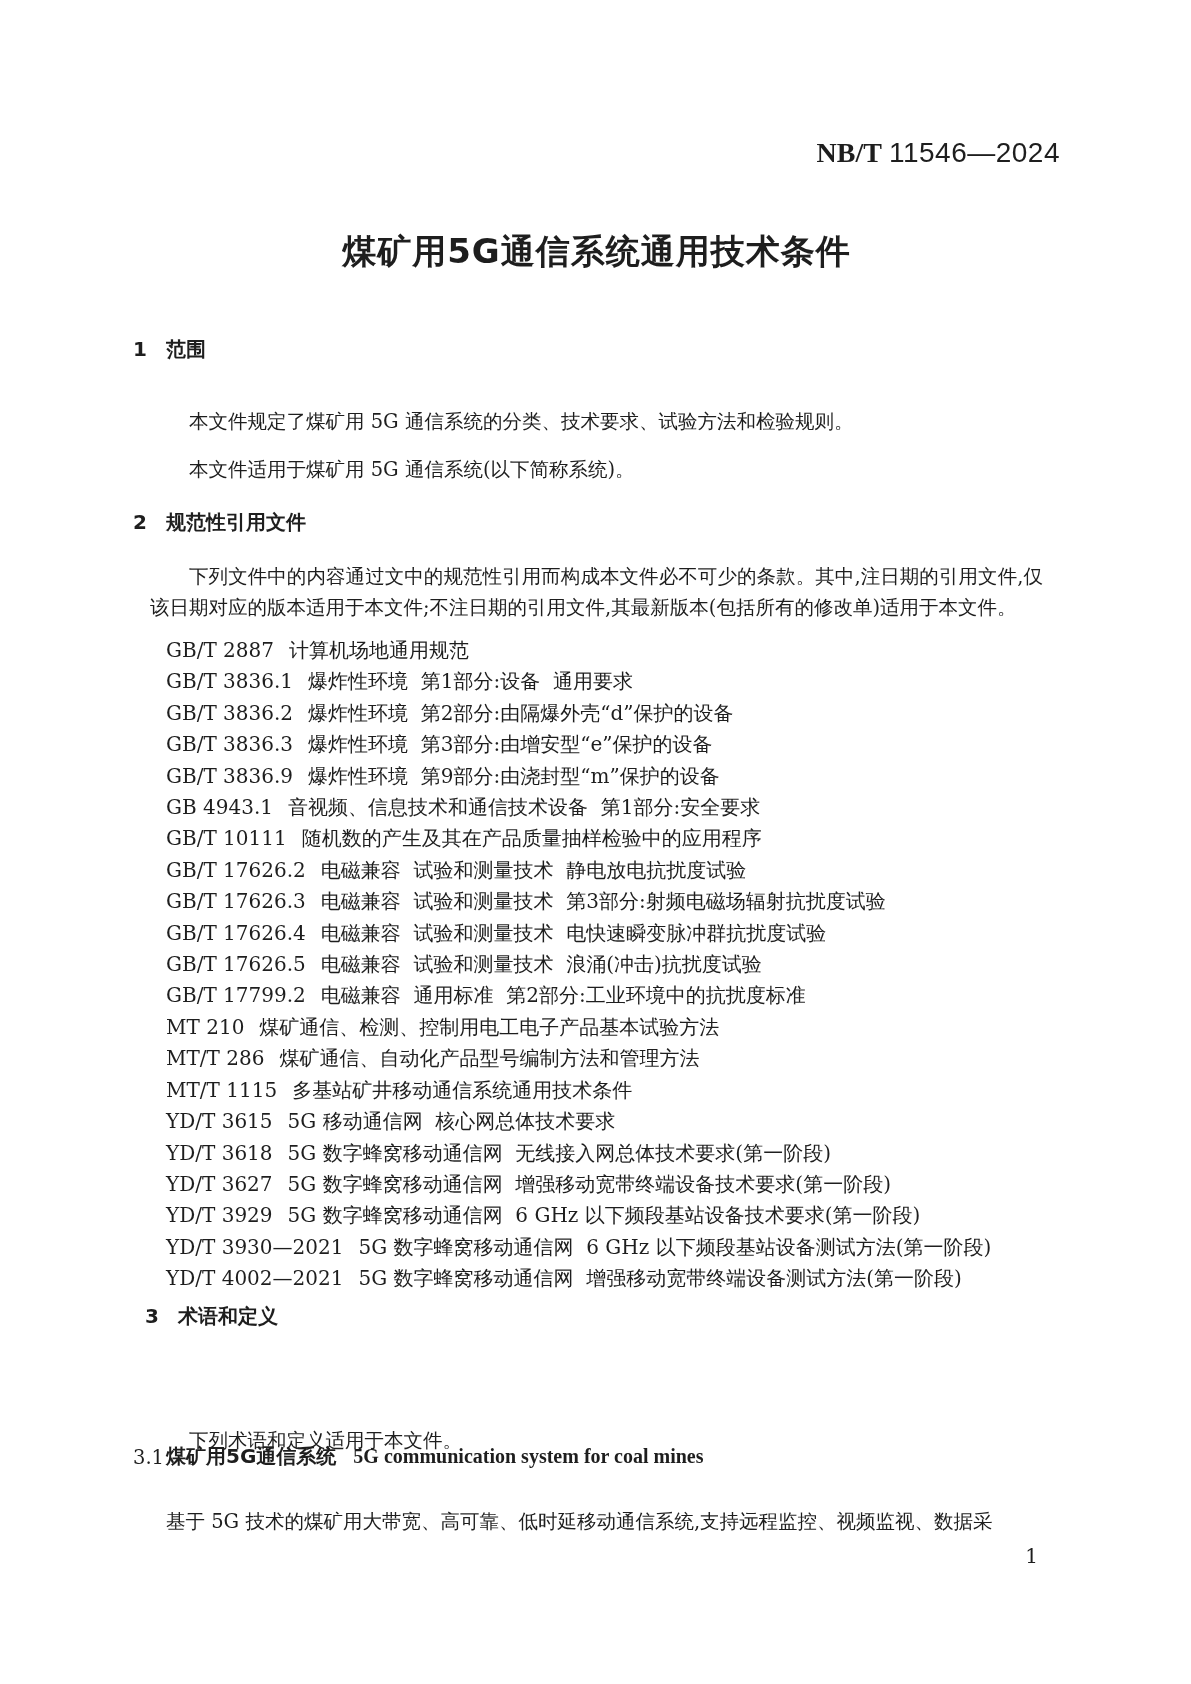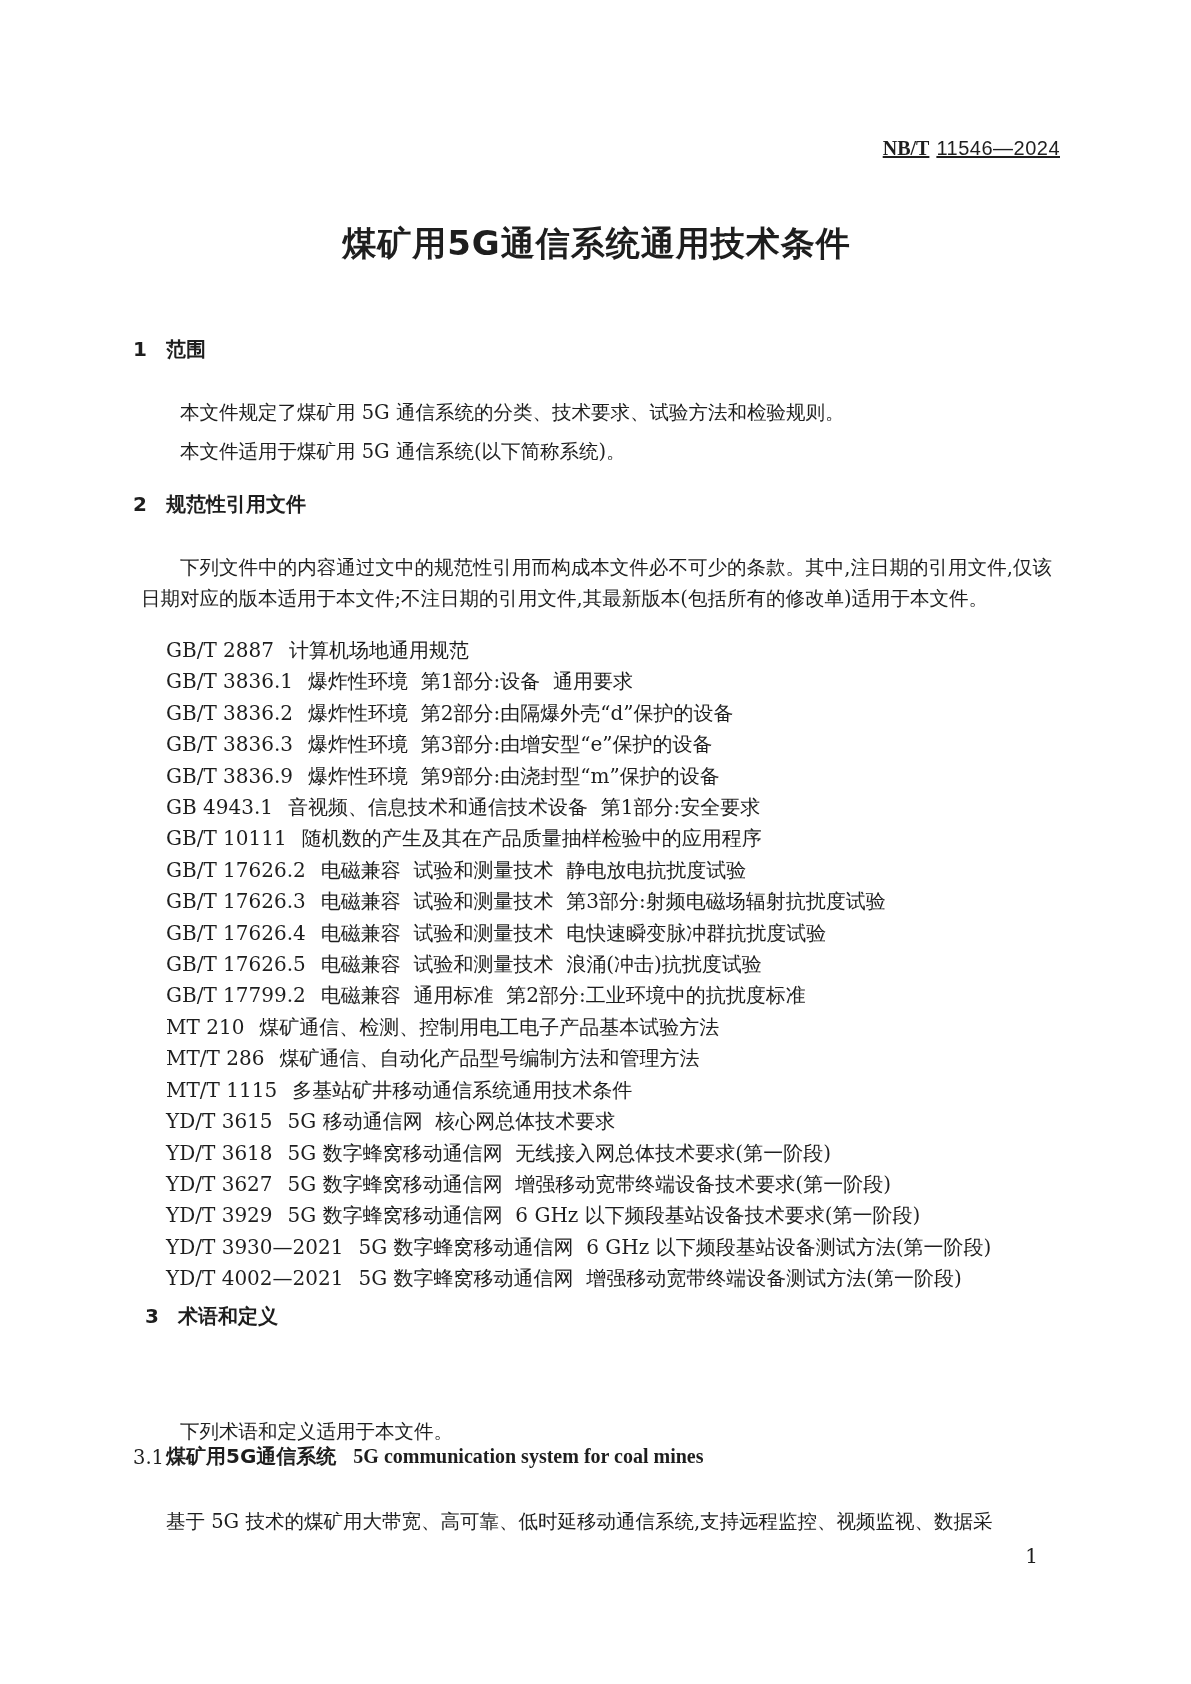--- a/index.html
+++ b/index.html
@@ -20,39 +20,38 @@
     position: absolute;
     left: 133px;
     top: 0;
     width: 927px;
     height: 100%;
   }
   .doc-header {
     position: absolute;
     top: 136px;
     right: 0;
-    font-size: 20px;
+    font-size: 28px;
     white-space: nowrap;
-    text-decoration: underline;
   }
   .doc-number-prefix {
     font-weight: 700;
     font-family: "Liberation Serif", "DejaVu Serif", serif;
     margin-right: 7px;
   }
   .doc-number {
     font-family: "Liberation Sans", "DejaVu Sans", sans-serif;
     letter-spacing: 0.5px;
   }
   .doc-title {
     position: absolute;
     top: 221px;
     left: 0;
     right: 0;
-    margin: 0;
+    margin: 8px;
     text-align: center;
     font-family: "DejaVu Sans", "Liberation Sans", sans-serif;
     font-weight: 700;
     font-size: 34px;
     letter-spacing: 1px;
   }
   .sec-heading {
     position: absolute;
     left: 0;
     font-family: "DejaVu Sans", "Liberation Sans", sans-serif;
@@ -63,21 +62,21 @@
   .sec-num { margin-right: 19px; }
   .body-block {
     position: absolute;
     left: 0;
     right: 0;
     font-size: 19.5px;
     line-height: 31px;
     text-align: justify;
   }
   .para {
-    margin: 8px;
+    margin: 17px;
     text-indent: 2em;
   }
   .sec2-intro { line-height: 30.5px; }
   .refs {
     position: absolute;
     left: 0;
     right: 0;
     font-size: 20px;
   }
   .ref-item {
@@ -137,21 +136,21 @@
 
     <div class="sec-heading" style="top:336px;">
       <span class="sec-num">1</span><span class="sec-title">范围</span>
     </div>
 
     <div class="body-block" style="top:389px;">
       <p class="para">本文件规定了煤矿用 5G 通信系统的分类、技术要求、试验方法和检验规则。</p>
       <p class="para">本文件适用于煤矿用 5G 通信系统(以下简称系统)。</p>
     </div>
 
-    <div class="sec-heading" style="top:491px;text-align:right;">
+    <div class="sec-heading" style="top:509px;text-align:right;">
       <span class="sec-num">2</span><span class="sec-title">规范性引用文件</span>
     </div>
 
     <div class="body-block sec2-intro" style="top:545px;">
       <p class="para">下列文件中的内容通过文中的规范性引用而构成本文件必不可少的条款。其中,注日期的引用文件,仅该日期对应的版本适用于本文件;不注日期的引用文件,其最新版本(包括所有的修改单)适用于本文件。</p>
     </div>
 
     <div class="refs" style="top:635px;">
       <div class="ref-item"><span class="ref-code">GB/T 2887</span><span class="ref-title">计算机场地通用规范</span></div>
       <div class="ref-item"><span class="ref-code">GB/T 3836.1</span><span class="ref-title">爆炸性环境  第1部分:设备  通用要求</span></div>

